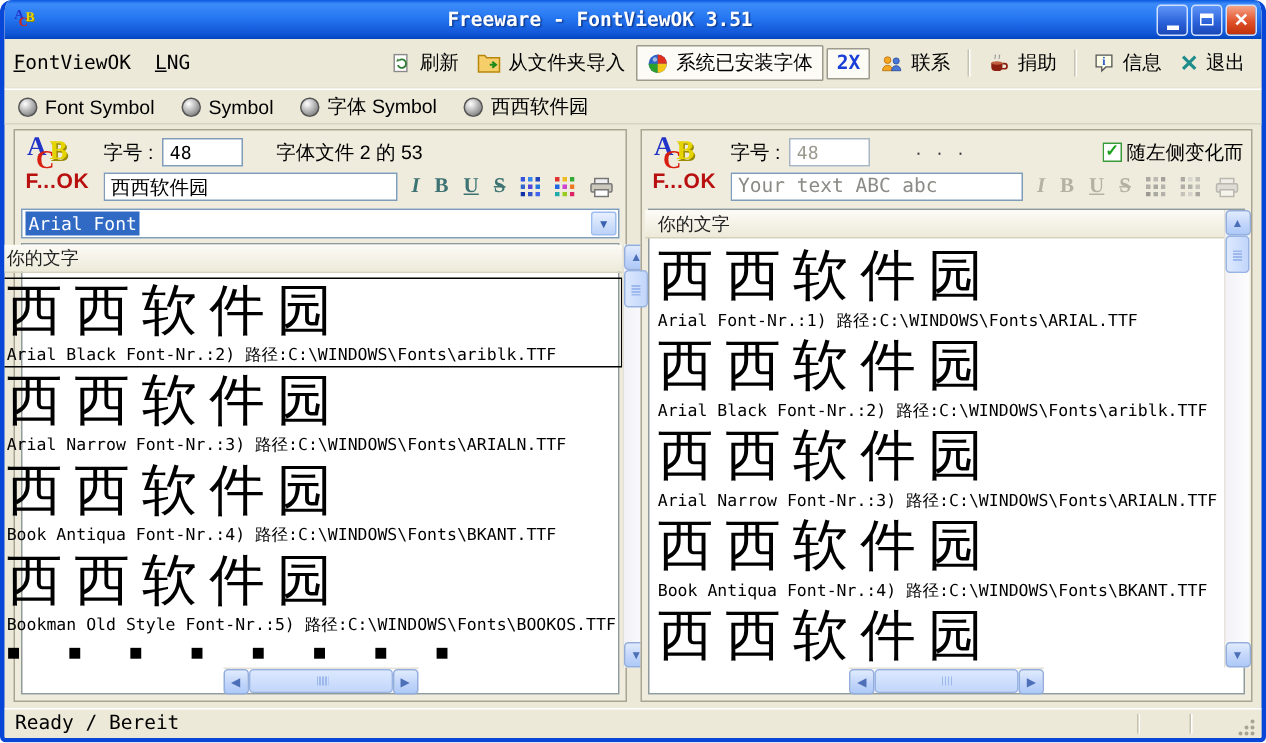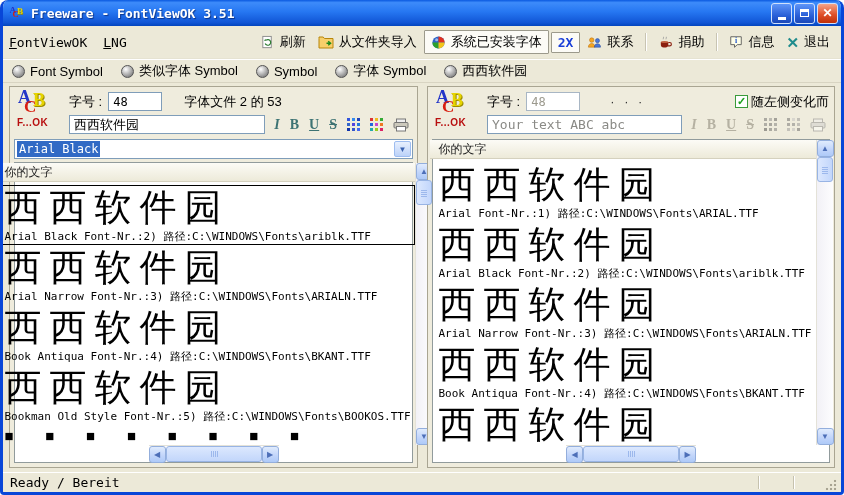--- a/index.html
+++ b/index.html
@@ -7,21 +7,21 @@
   *{box-sizing:border-box;}
 
   .window{width:844px;height:495px;border:3px solid #0846D8;border-top:none;
     border-radius:8px 8px 4px 4px;overflow:hidden;background:#ECE9D8;
     display:flex;flex-direction:column;}
 
   
   .titlebar{height:26px;flex:none;display:flex;align-items:center;padding:0 3px 0 5px;
     background:linear-gradient(180deg,#0A59E0 0%,#3D8BFA 10%,#2677F2 45%,#1156D6 86%,#0345BE 100%);}
   .title-text{flex:1;margin-left:5px;color:#fff;font:bold 13px "DejaVu Sans Mono",monospace;
-    text-shadow:1px 1px 1px rgba(0,20,80,.6);white-space:nowrap;overflow:hidden;}
+    text-shadow:1px 1px 1px rgba(0,20,80,.6);white-space:nowrap;overflow:hidden;text-align:center;}
   .win-btn{width:21px;height:21px;margin-left:2px;border:1px solid #CFE0FC;border-radius:3px;
     display:flex;align-items:center;justify-content:center;color:#fff;font:bold 12px "Liberation Sans",sans-serif;}
   .win-btn.minmax{background:linear-gradient(180deg,#5E95F8,#2A60D8 60%,#1A48B8);}
   .win-btn.close{background:linear-gradient(180deg,#F4A488,#E0512A 55%,#C03008);}
   .glyph-min{display:block;width:8px;height:3px;background:#fff;margin-top:10px;}
   .glyph-max{display:block;width:9px;height:8px;border:1px solid #fff;border-top-width:3px;}
 
   
   .menubar{height:27px;flex:none;display:flex;align-items:center;background:#ECE9D8;
     border-bottom:1px solid #E6E3D2;padding:16px 6px;}
@@ -47,21 +47,21 @@
   .panel{background:#EFECDD;border:1px solid #A9A592;display:flex;flex-direction:column;min-width:0;}
   .panel.left{width:409px;flex:none;}
   .panel.right{flex:1;}
   .splitter{width:9px;flex:none;}
 
   .panel-head{flex:none;padding:3px 5px 1px 7px;display:flex;gap:8px;}
   .logo{position:relative;width:44px;height:38px;flex:none;font-family:"Liberation Serif",serif;font-weight:bold;}
   .logo .la{position:absolute;left:1px;top:-3px;color:#2335C8;font-size:18px;}
   .logo .lb{position:absolute;left:16px;top:0px;color:#E6D400;font-size:18px;text-shadow:1px 1px 0 #9A8A00;}
   .logo .lc{position:absolute;left:7px;top:7px;color:#D81F10;font-size:17px;}
-  .logo .lfok{position:absolute;left:0;bottom:0;color:#B80F0F;font-size:10px;
+  .logo .lfok{position:absolute;left:0;bottom:0;color:#B80F0F;font-size:14px;
     font-family:"Liberation Sans",sans-serif;font-weight:bold;letter-spacing:.5px;}
   .logo.mini{width:18px;height:18px;transform:scale(.5);transform-origin:2px 4px;}
 
   .head-rows{flex:1;min-width:0;display:flex;flex-direction:column;}
   .hrow{height:23px;display:flex;align-items:center;white-space:nowrap;overflow:hidden;}
   .hrow1{font:13px "Liberation Sans",sans-serif;}
   .size-label{margin-right:6px;}
   .size-input{width:54px;height:19px;border:1px solid #7F9DB9;font:12px "DejaVu Sans Mono",monospace;
     padding:1px 4px;background:#fff;}
   .size-input.dim{color:#9C9A8E;border-color:#A8B6C4;}
@@ -246,24 +246,20 @@
         <span class="exit-x">✕</span>
         <span>退出</span>
       </div>
     </div>
   </div>
 
   <div class="toolbar2">
     <div class="t2-item">
       <span class="sphere"></span>
       <span>Font Symbol</span>
-    </div>
-    <div class="t2-item">
-      <span class="sphere"></span>
-      <span>类似字体 Symbol</span>
     </div>
     <div class="t2-item">
       <span class="sphere"></span>
       <span>Symbol</span>
     </div>
     <div class="t2-item">
       <span class="sphere"></span>
       <span>字体 Symbol</span>
     </div>
     <div class="t2-item">
@@ -331,21 +327,21 @@
                     <rect x="1" y="4.5" width="14" height="5.5" rx="1" fill="#CCC9BC" stroke="#777"></rect>
                     <rect x="3.5" y="8.5" width="9" height="4.5" fill="#FFF" stroke="#777"></rect>
                   </svg>
               </span>
             </div>
           </div>
         </div>
       </div>
 
       <div class="combo">
-        <span class="combo-text">Arial Black</span>
+        <span class="combo-text">Arial Font</span>
         <span class="combo-btn arr-down"></span>
       </div>
 
       <div class="listwrap">
         <div class="listrow">
           <div class="list-main">
             <div class="list-header">你的文字</div>
             <div class="entries">
               <div class="entry sel">
                 <div class="entry-preview">西西软件园</div>

